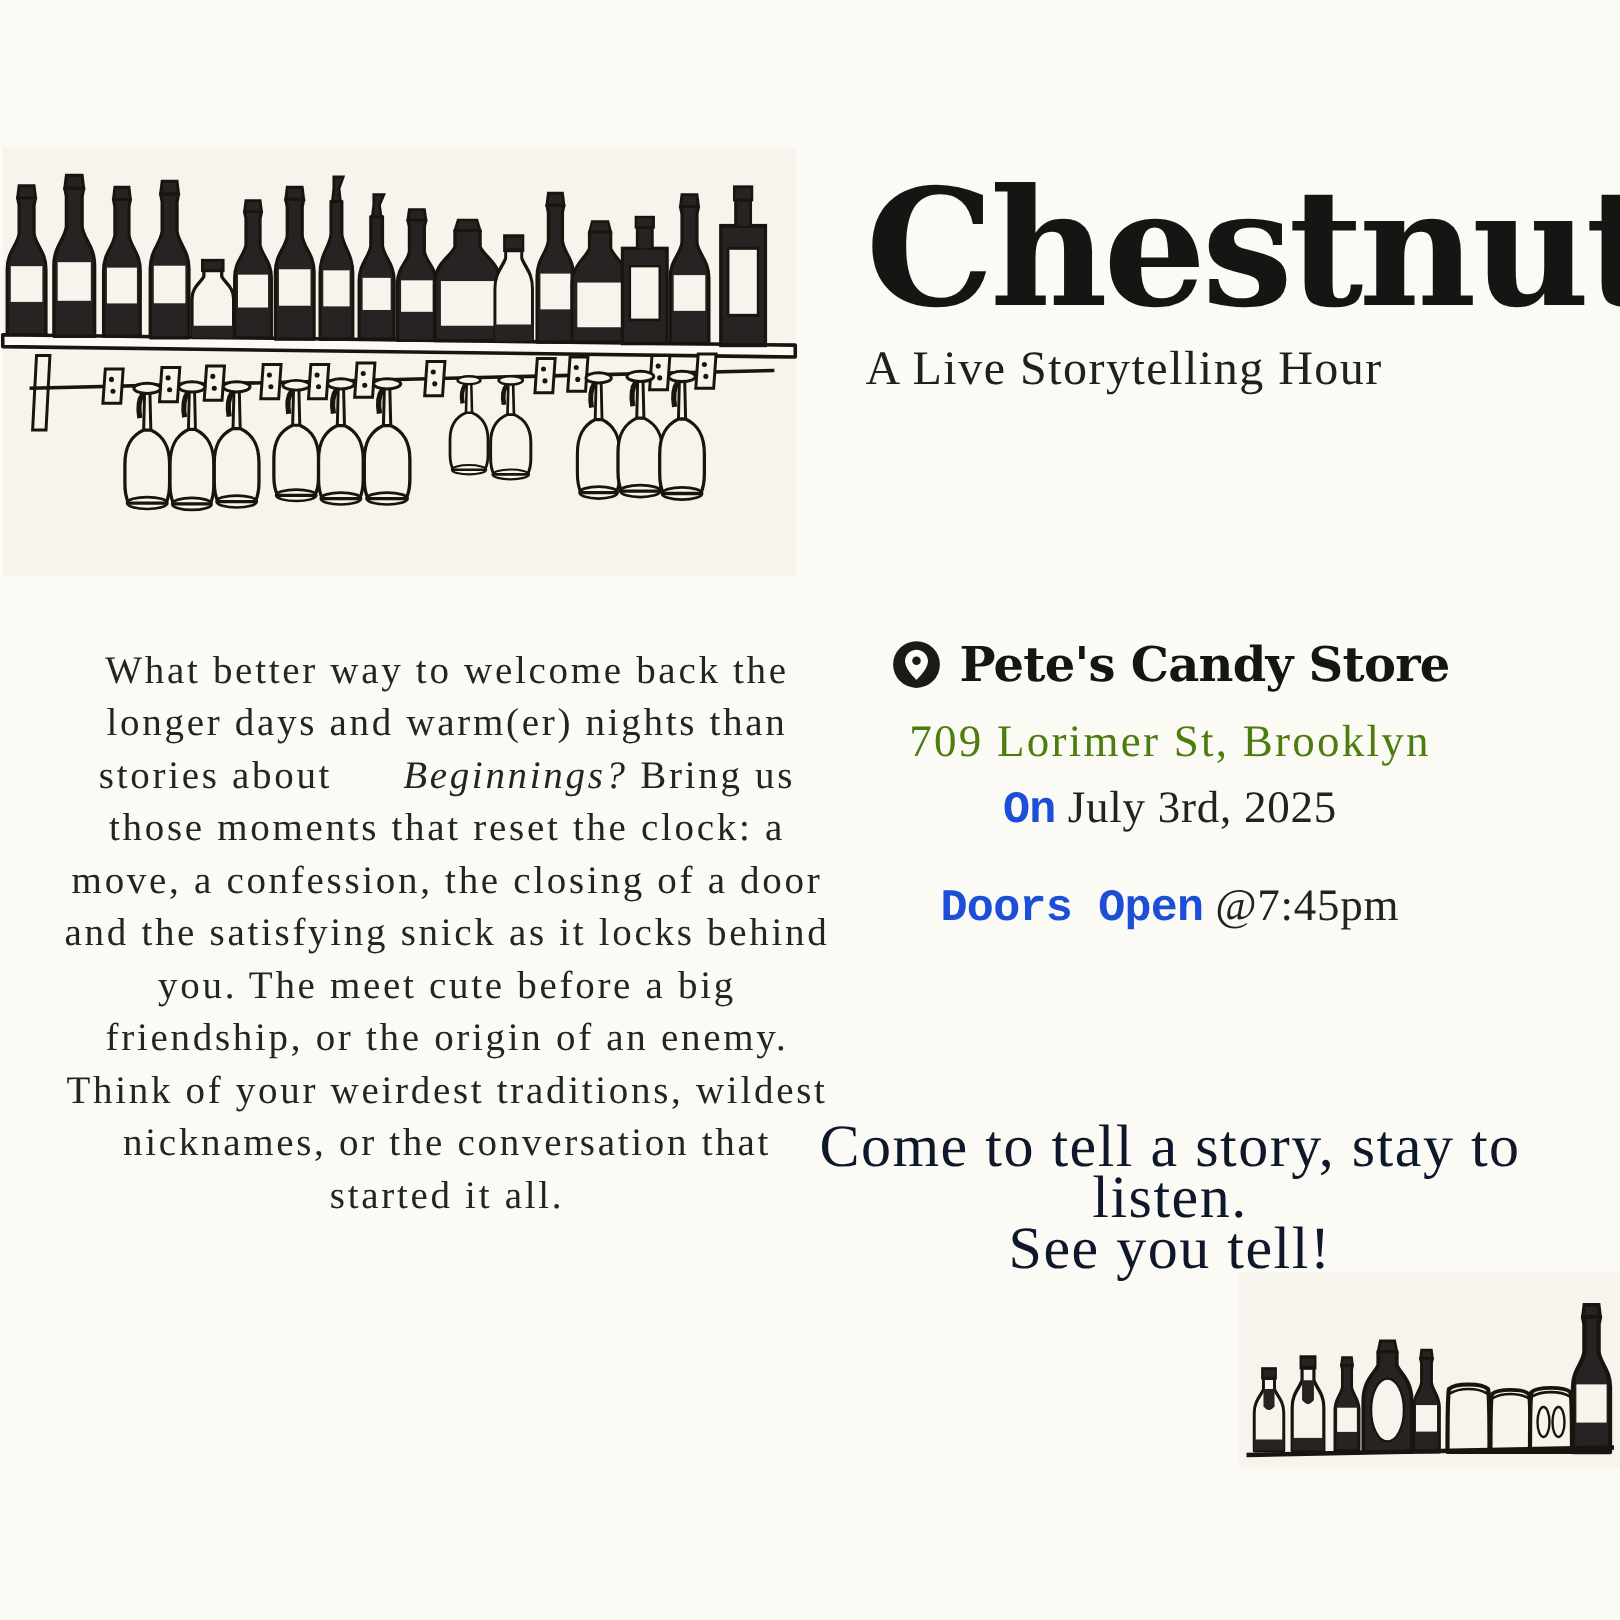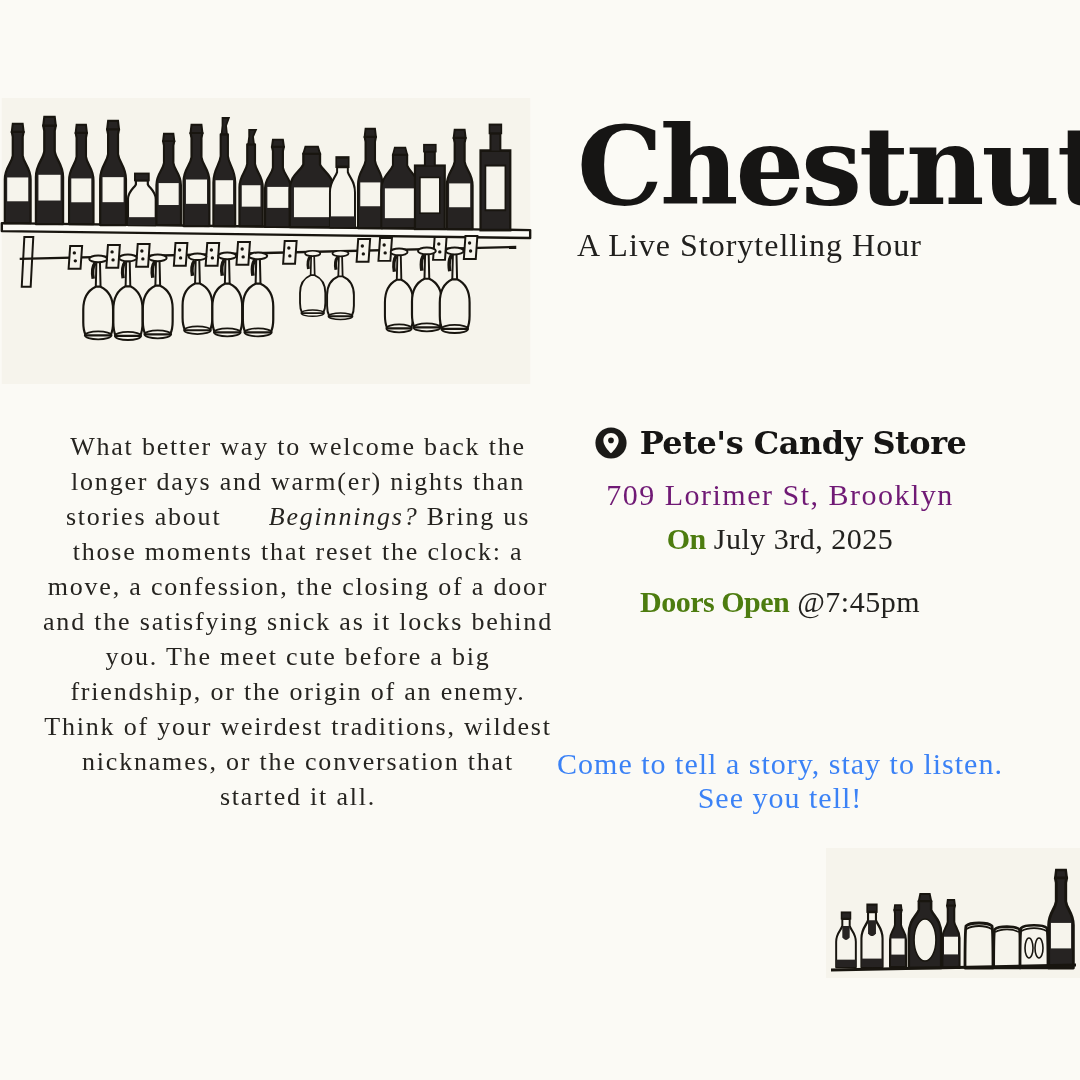--- a/index.html
+++ b/index.html
@@ -40,40 +40,40 @@
     font-weight:700;
     font-size:32px;
     letter-spacing:-0.5px;
     color:#161514;
     white-space:nowrap;
   }
   .venue-address{
     margin-top:16px;
     font-size:30px;
     letter-spacing:1.5px;
-    color:#701a75;
+    color:#4d7c0f;
   }
   .details{position:absolute;left:530px;top:524px;width:500px;text-align:center;}
   .detail-line{
     font-size:30px;
     line-height:30px;
     margin-bottom:33px;
     letter-spacing:0.5px;
     color:#23221f;
     white-space:nowrap;
   }
   .detail-line .b{
-    font-family:Liberation Serif, serif;
+    font-family:Liberation Mono, monospace;
     font-weight:700;
     letter-spacing:-0.5px;
-    color:#4d7c0f;
+    color:#1d4ed8;
   }
   .closing{
     position:absolute;left:530px;top:747px;width:500px;
-    text-align:center;font-size:30px;line-height:34px;letter-spacing:1px;color:#3b82f6;
+    text-align:center;font-size:40px;line-height:34px;letter-spacing:1px;color:#0f172a;
   }
   
   .description{
     position:absolute;left:40px;top:429px;width:516px;
     text-align:center;
     font-size:26px;line-height:35px;letter-spacing:1.8px;
     color:#262420;
   }
   .description .it{font-style:italic;margin-left:39px;}
 </style>

